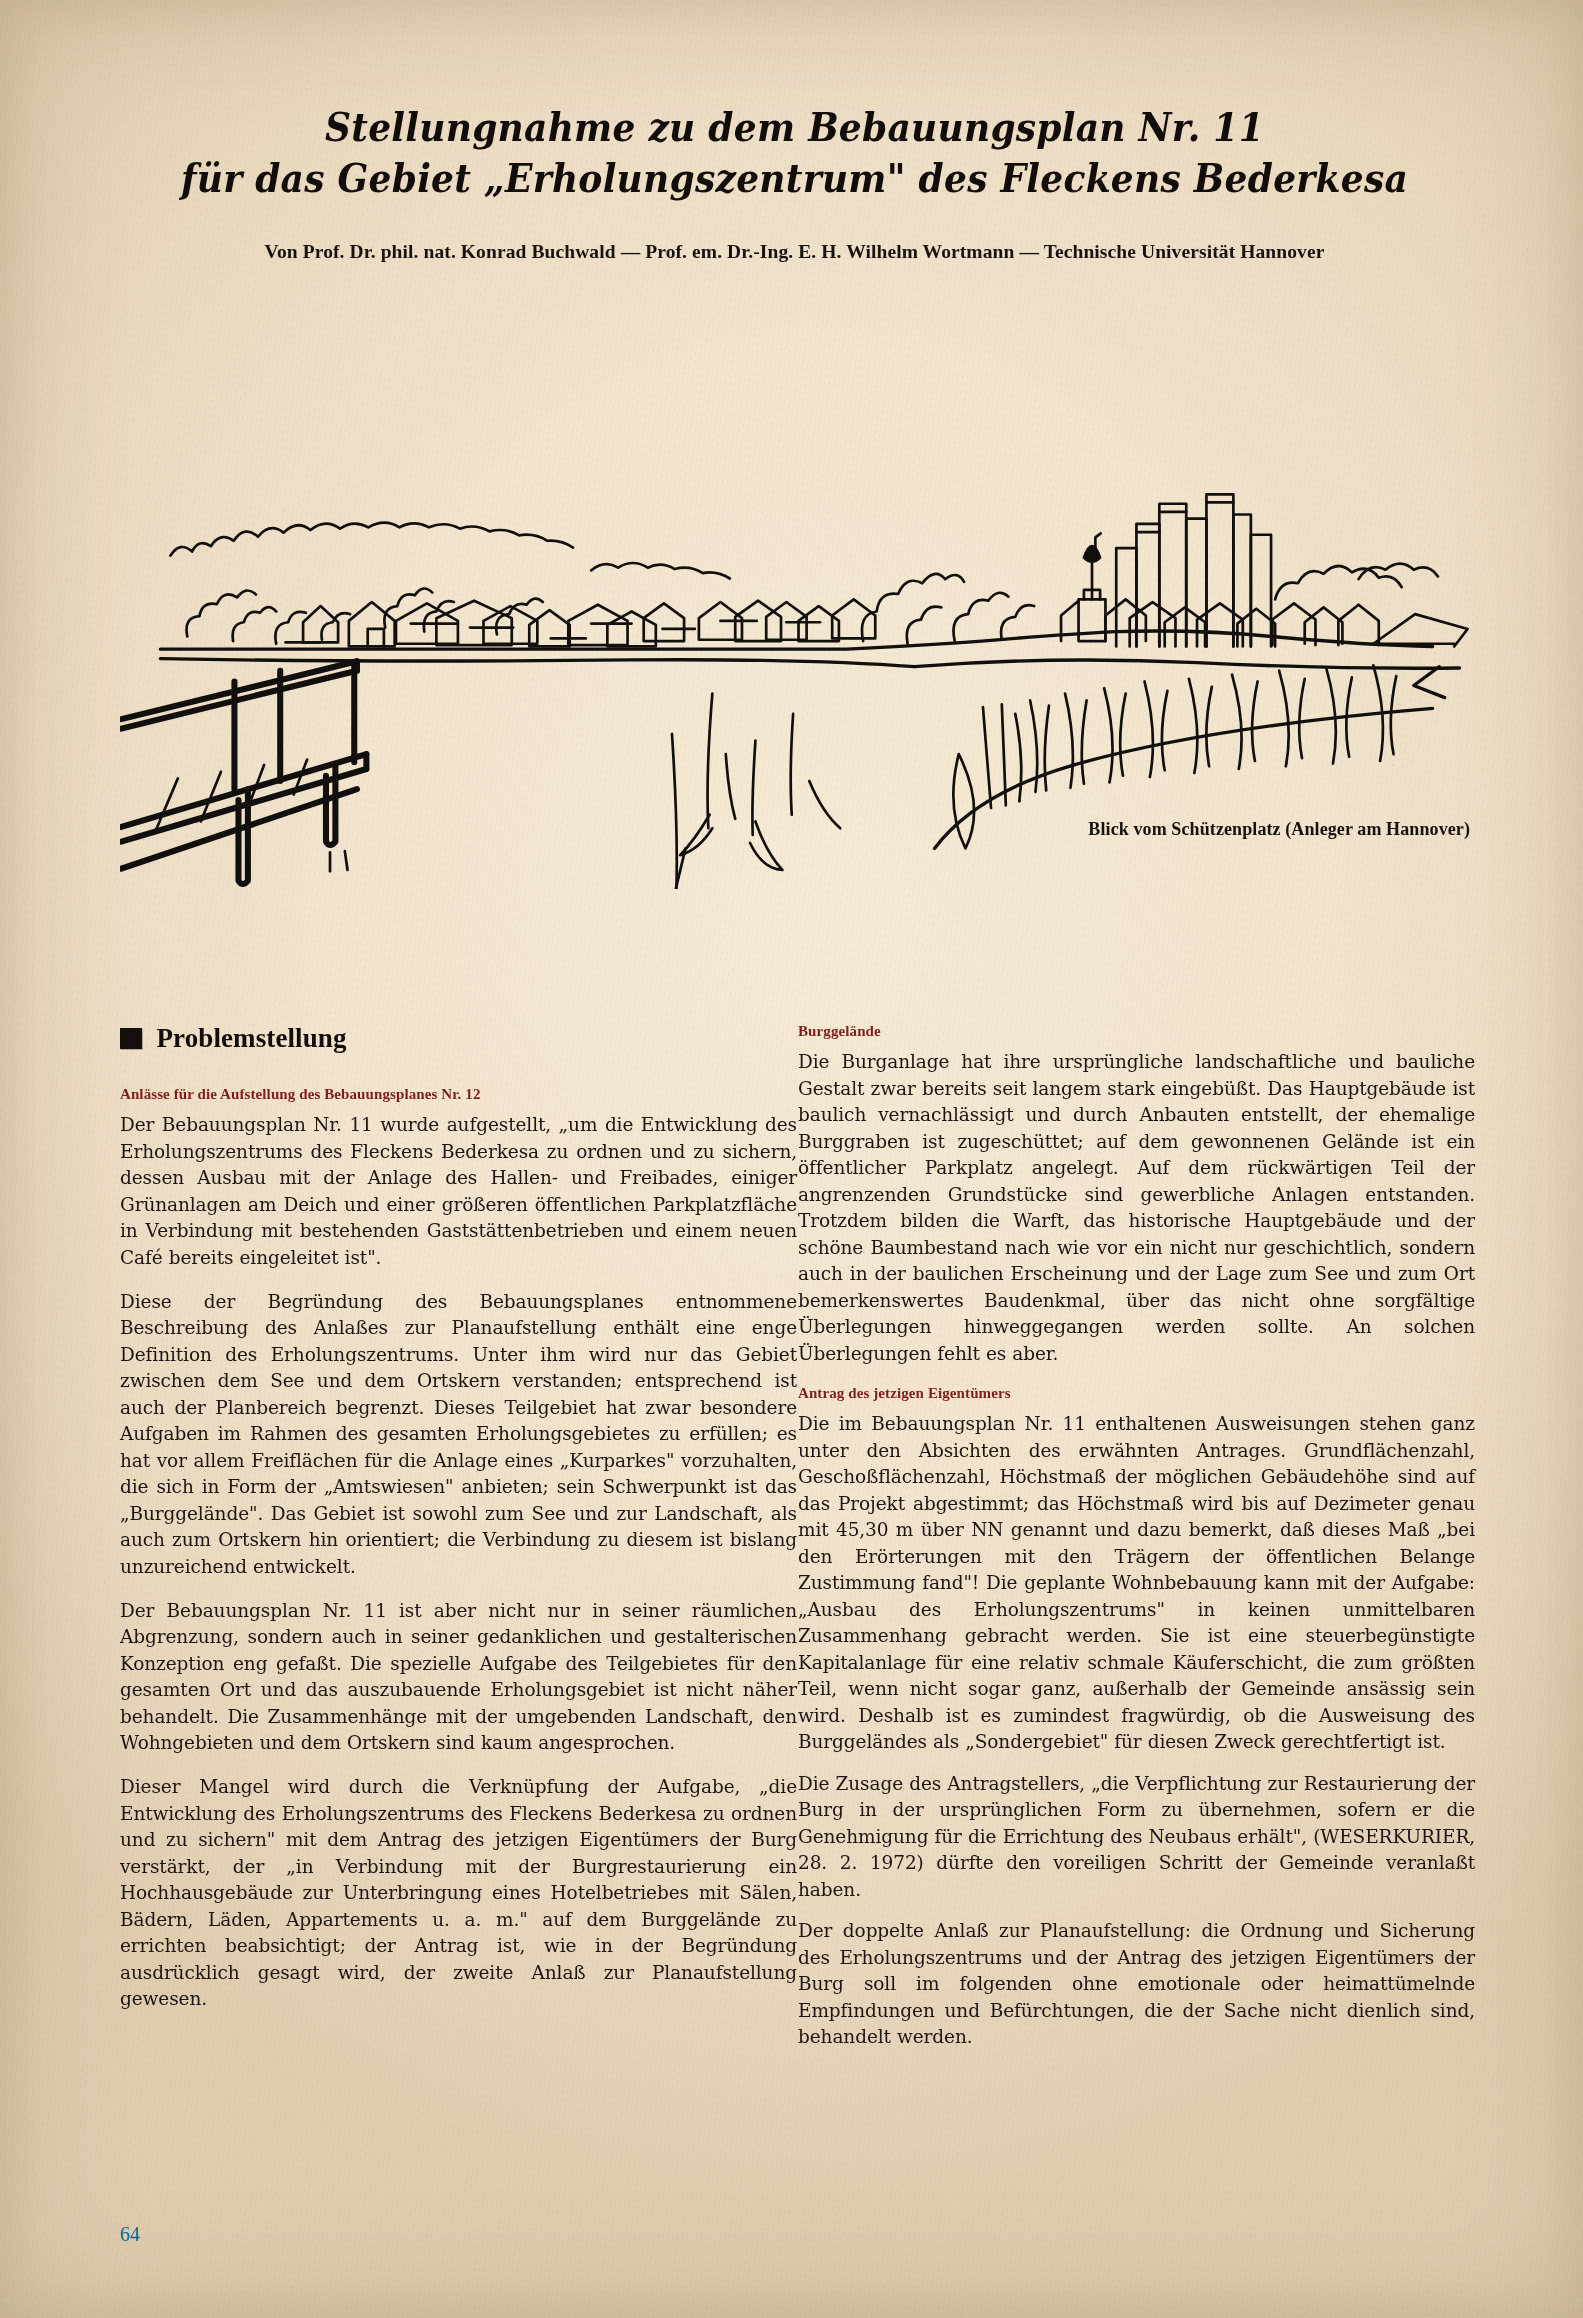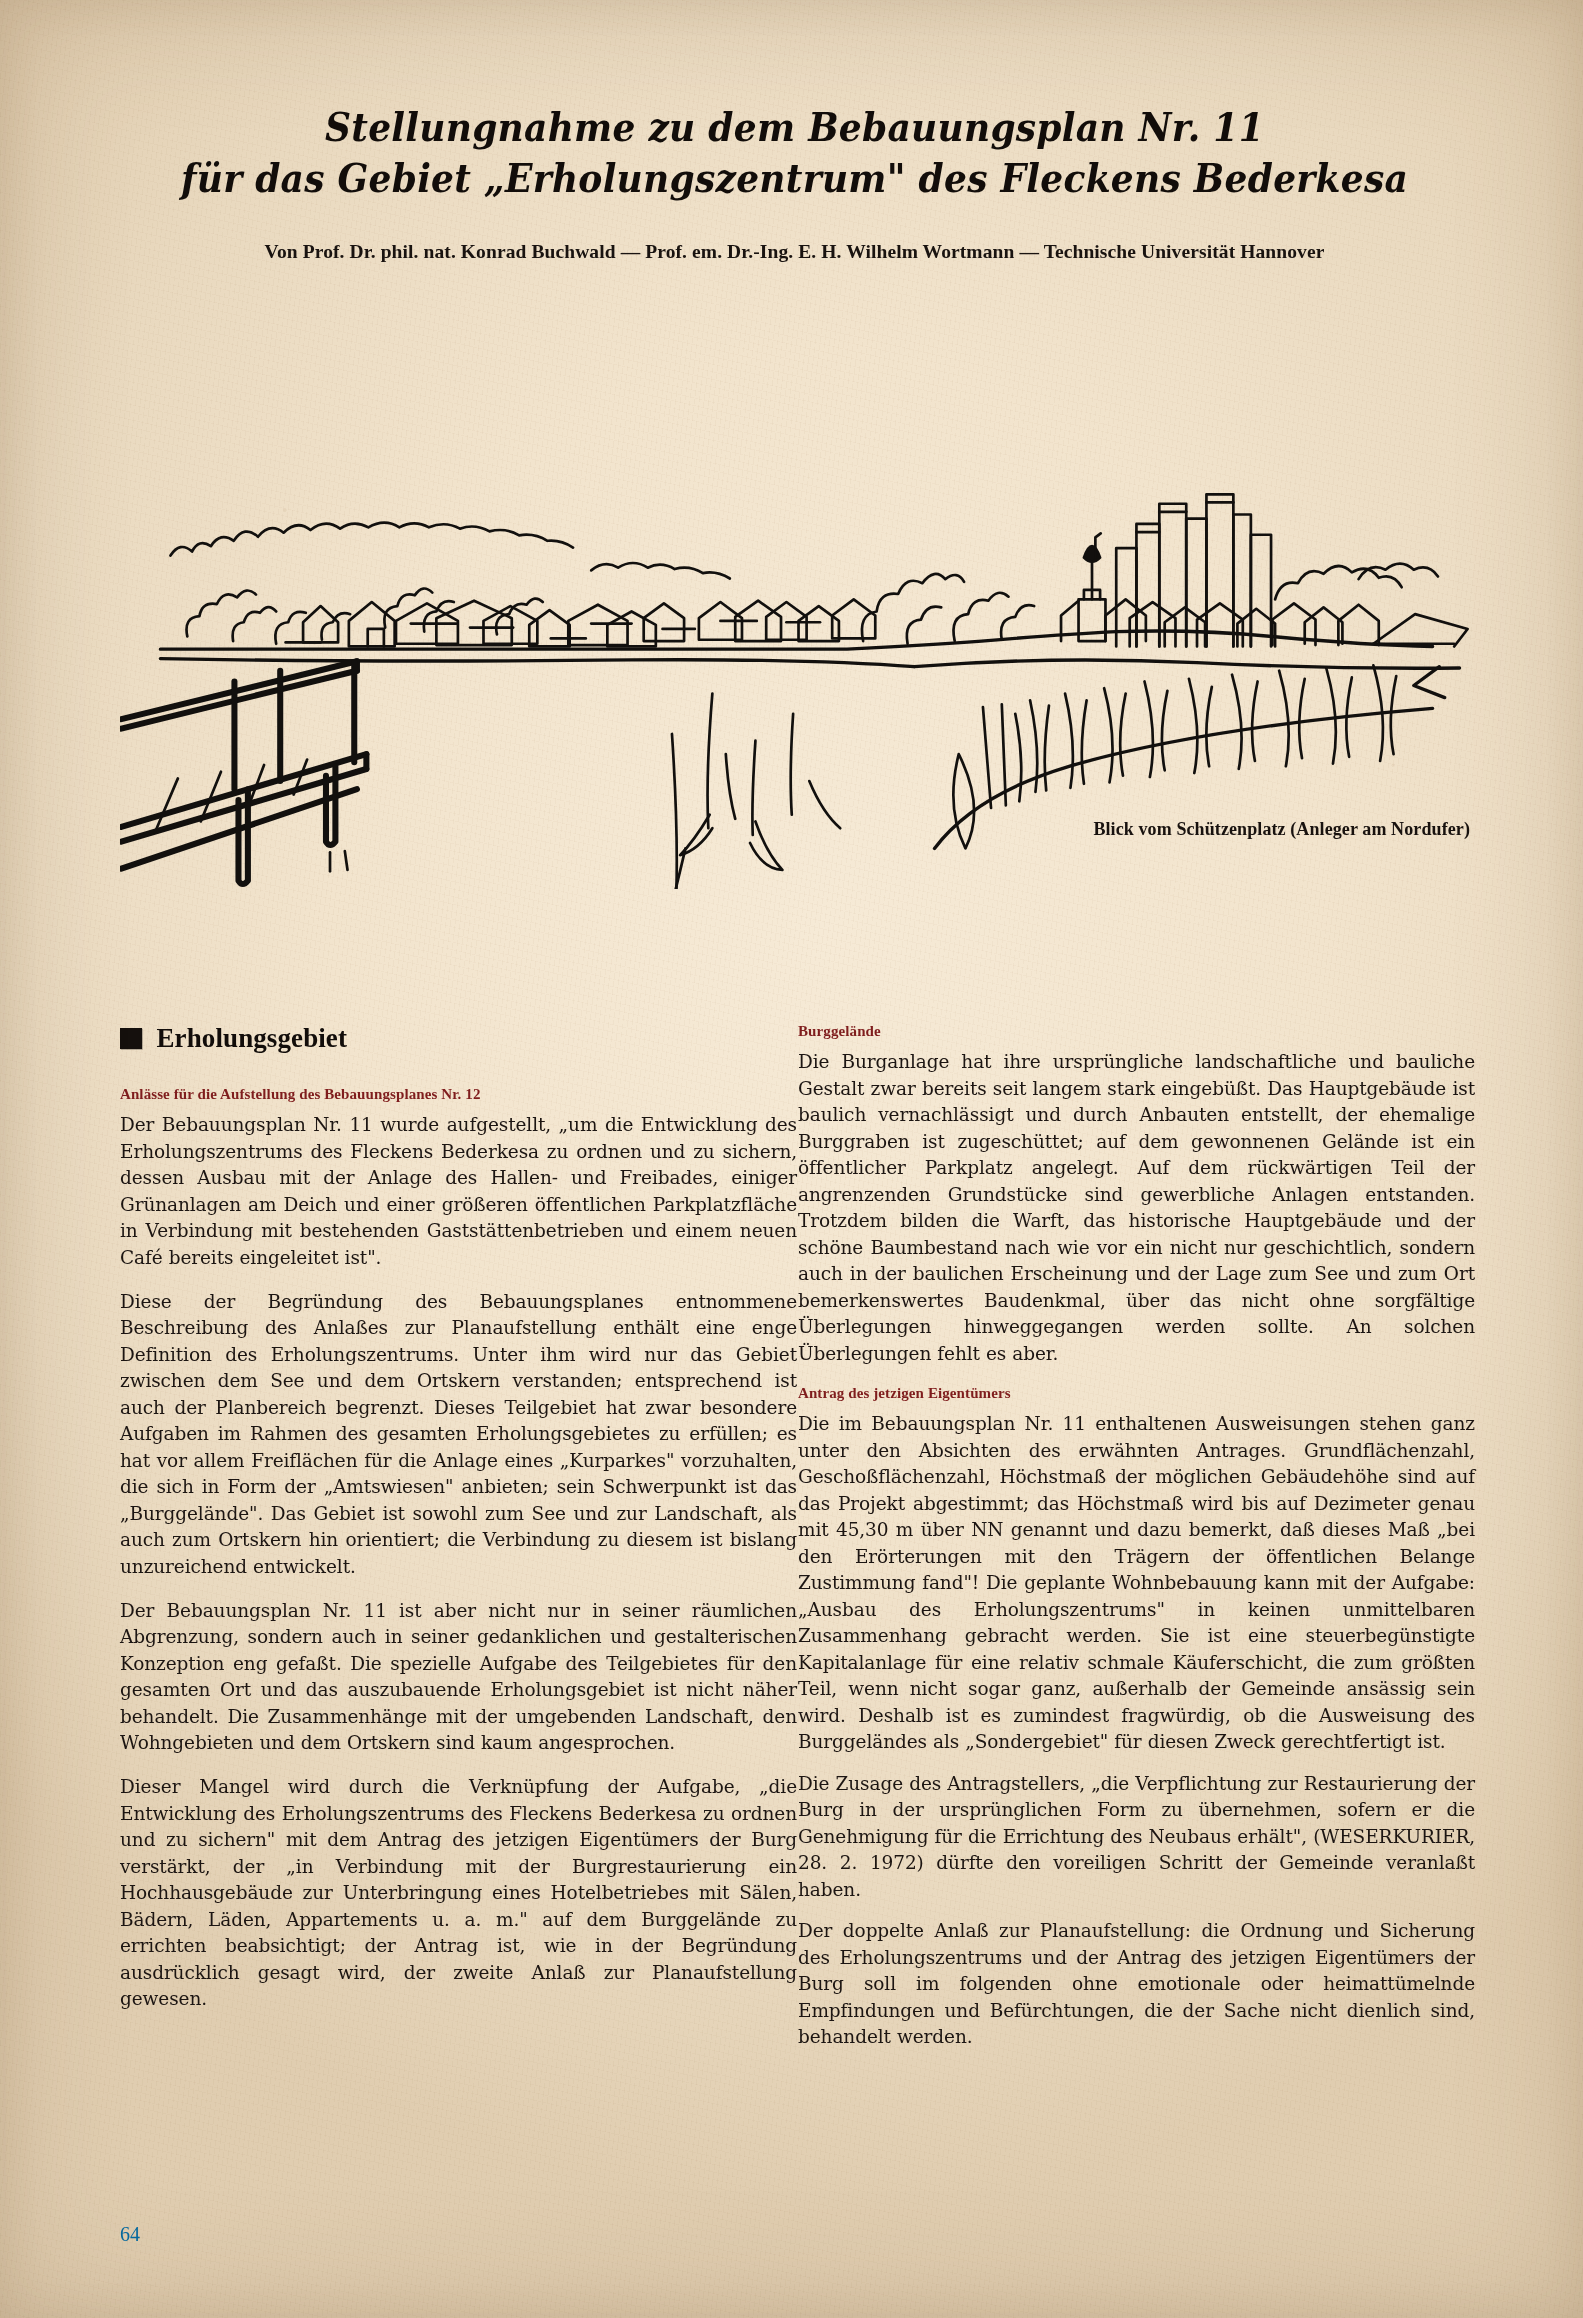--- a/index.html
+++ b/index.html
@@ -302,29 +302,29 @@
           <path d="M1862,428 q22,78 10,142"></path>
           <path d="M1896,444 q-14,66 -4,116"></path>
 
           <path d="M1210,700 q60,-80 200,-122 q200,-58 540,-86" stroke-width="5"></path>
         </g>
 
       </g>
     </svg>
   </div>
 
-  <div class="fig-caption">Blick vom Schützenplatz (Anleger am Nordufer)</div>
+  <div class="fig-caption">Blick vom Schützenplatz (Anleger am Hannover)</div>
 
   <div class="cols">
 
     <div class="col left">
 
       <div class="sec-head">
         <span class="sec-bullet"></span>
-        <span class="sec-title">Erholungsgebiet</span>
+        <span class="sec-title">Problemstellung</span>
       </div>
 
       <div class="sub-head">Anlässe für die Aufstellung des Bebauungsplanes Nr. 12</div>
 
       <p class="body">Der Bebauungsplan Nr. 11 wurde aufgestellt, „um die Entwicklung des Erholungszentrums des Fleckens Bederkesa zu ordnen und zu sichern, dessen Ausbau mit der Anlage des Hallen- und Freibades, einiger Grünanlagen am Deich und einer größeren öffentlichen Parkplatzfläche in Verbindung mit bestehenden Gaststättenbetrieben und einem neuen Café bereits eingeleitet ist".</p>
       <p class="body">Diese der Begründung des Bebauungsplanes entnommene Beschreibung des Anlaßes zur Planaufstellung enthält eine enge Definition des Erholungszentrums. Unter ihm wird nur das Gebiet zwischen dem See und dem Ortskern verstanden; entsprechend ist auch der Planbereich begrenzt. Dieses Teilgebiet hat zwar besondere Aufgaben im Rahmen des gesamten Erholungsgebietes zu erfüllen; es hat vor allem Freiflächen für die Anlage eines „Kurparkes" vorzuhalten, die sich in Form der „Amtswiesen" anbieten; sein Schwerpunkt ist das „Burggelände". Das Gebiet ist sowohl zum See und zur Landschaft, als auch zum Ortskern hin orientiert; die Verbindung zu diesem ist bislang unzureichend entwickelt.</p>
       <p class="body">Der Bebauungsplan Nr. 11 ist aber nicht nur in seiner räumlichen Abgrenzung, sondern auch in seiner gedanklichen und gestalterischen Konzeption eng gefaßt. Die spezielle Aufgabe des Teilgebietes für den gesamten Ort und das auszubauende Erholungsgebiet ist nicht näher behandelt. Die Zusammenhänge mit der umgebenden Landschaft, den Wohngebieten und dem Ortskern sind kaum angesprochen.</p>
       <p class="body">Dieser Mangel wird durch die Verknüpfung der Aufgabe, „die Entwicklung des Erholungszentrums des Fleckens Bederkesa zu ordnen und zu sichern" mit dem Antrag des jetzigen Eigentümers der Burg verstärkt, der „in Verbindung mit der Burgrestaurierung ein Hochhausgebäude zur Unterbringung eines Hotelbetriebes mit Sälen, Bädern, Läden, Appartements u. a. m." auf dem Burggelände zu errichten beabsichtigt; der Antrag ist, wie in der Begründung ausdrücklich gesagt wird, der zweite Anlaß zur Planaufstellung gewesen.</p>
     </div>
 

